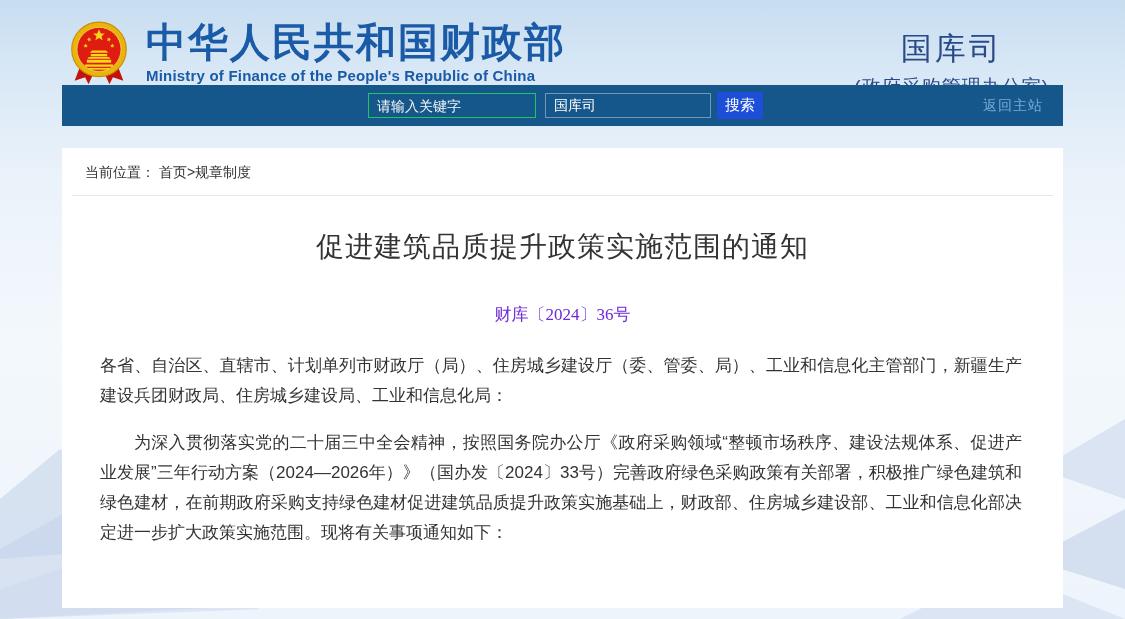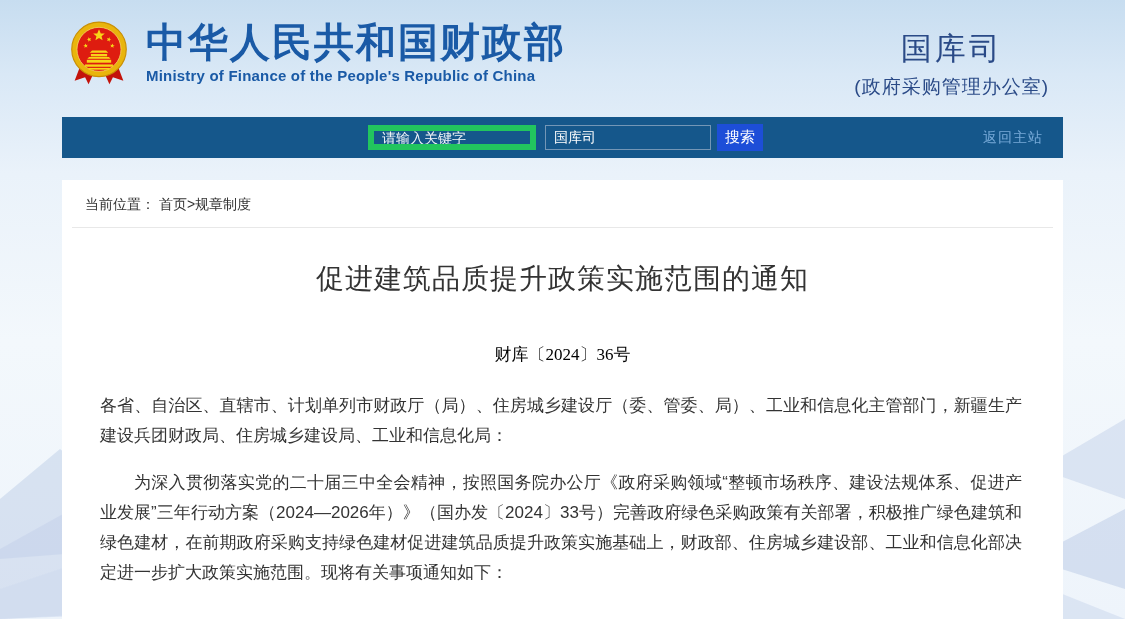--- a/index.html
+++ b/index.html
@@ -8,55 +8,55 @@
     font-family:"Liberation Sans","DejaVu Sans",sans-serif;
     background:linear-gradient(180deg,#c7ddf0 0%,#d9e8f6 12%,#eaf2fa 28%,#f3f8fc 55%,#eef4fb 100%);
     position:relative;
     color:#333;
   }
   
   .mountains { position:absolute; left:0; bottom:0; width:1125px; height:320px; z-index:0; }
   .container { position:relative; width:1001px; margin:0 62px; z-index:1; }
 
   
-  .header { position:relative; height:117px; }
+  .header { position:relative; height:85px; }
   .emblem { position:absolute; left:8px; top:20px; width:58px; height:68px; }
   .brand { position:absolute; left:84px; top:20px; }
   .brand-cn { font-size:40px; font-weight:bold; color:#1a5aa6; letter-spacing:2px; line-height:44px; }
   .brand-en { font-size:15px; font-weight:bold; color:#1a5aa6; margin-top:3px; letter-spacing:.2px; }
   .dept { position:absolute; right:14px; top:32px; text-align:center; color:#2a4a87; }
   .dept-cn { font-size:31px; letter-spacing:3px; line-height:34px; }
   .dept-sub { font-size:19px; margin-top:8px; letter-spacing:1px; }
 
   
   .navbar { position:relative; height:41px; background:#15578b; }
   .nav-date { position:absolute; left:20px; top:0; line-height:41px; color:#fff; font-size:16px; letter-spacing:1px; }
   .nav-input {
     position:absolute; top:8px; height:25px; background:transparent;
-    border:6px solid #22c55e; color:#fff; font-size:14px; padding:0 8px;
+    border:1px solid #22c55e; color:#fff; font-size:14px; padding:0 8px;
     font-family:"Liberation Sans","DejaVu Sans",sans-serif;
   }
   .nav-input::placeholder { color:#fff; opacity:.95; }
   #kw-input { left:306px; width:168px; }
   .nav-select { left:483px; width:166px; position:absolute; top:8px; height:25px;
     border:1px solid #7396b6; color:#fff; font-size:14px; padding:0 8px; line-height:23px; cursor:pointer; }
   .search-btn {
     position:absolute; left:655px; top:7px; width:46px; height:27px;
     background:#1d4ed8; border:none; color:#fff; font-size:15px; cursor:pointer;
     font-family:"Liberation Sans","DejaVu Sans",sans-serif;
   }
   .back-link { position:absolute; right:20px; top:0; line-height:41px; color:#78abd9; font-size:14px; text-decoration:none; cursor:pointer; letter-spacing:1px; }
 
   
   .card { background:#fff; margin-top:22px; min-height:460px; padding-bottom:30px; }
   .breadcrumb { padding:16px 23px 13px; font-size:14px; color:#333; }
   .breadcrumb .path { cursor:pointer; }
   .divider { border:none; border-top:1px solid #e8e8e8; margin:0 10px; }
   .doc-title { margin-top:27px; text-align:center; font-size:28px; line-height:48px; color:#333; font-weight:400; letter-spacing:1px; }
-  .doc-number { margin-top:40px; text-align:center; font-size:17px; color:#000000; font-family:"Liberation Serif","DejaVu Serif",serif; }
+  .doc-number { margin-top:32px; text-align:center; font-size:17px; color:#6d28d9; font-family:"Liberation Serif","DejaVu Serif",serif; }
   .doc-body { margin:25px 41px 0 38px; font-size:17px; line-height:30px; text-align:justify; color:#333; }
   .doc-body p.indent { text-indent:2em; margin-top:17px; }
 </style>
 </head>
 <body>
 
 <svg class="mountains" viewBox="0 0 1125 320" preserveAspectRatio="none">
   <path d="M0,200 L60,150 L130,210 L200,180 L260,240 L0,260 Z" fill="#b9c9e5" opacity="0.45"></path>
   <path d="M0,250 L90,200 L180,260 L280,230 L380,300 L0,320 Z" fill="#c4d2ea" opacity="0.55"></path>
   <path d="M0,290 L120,250 L260,310 L0,320 Z" fill="#cfdaee" opacity="0.6"></path>

